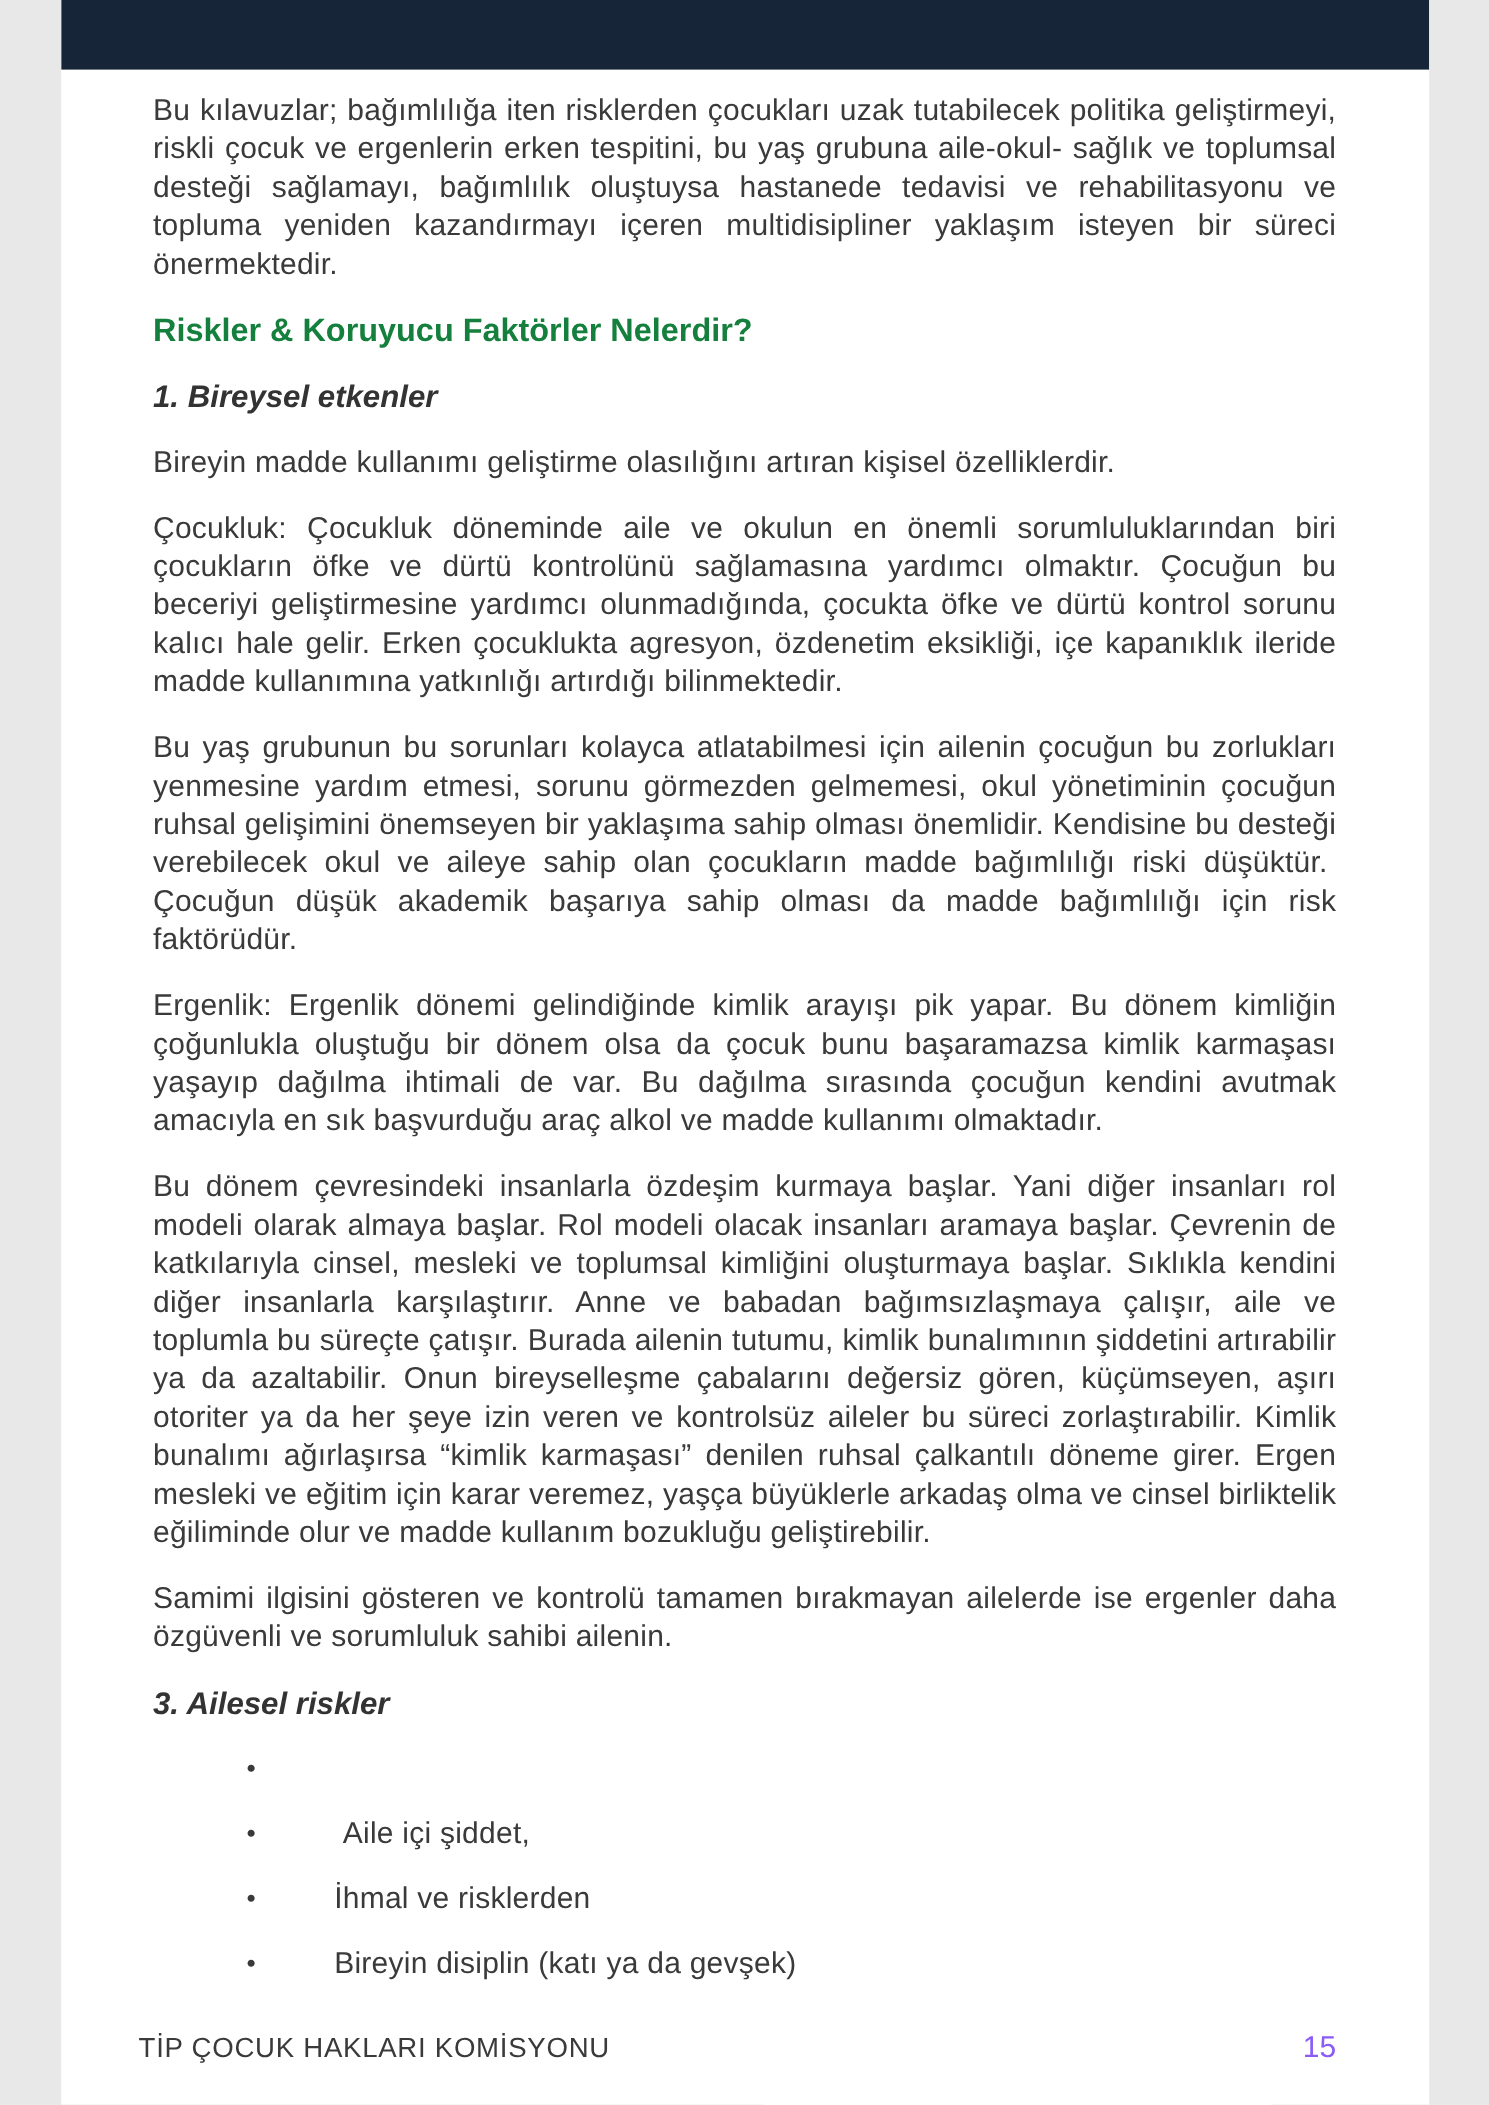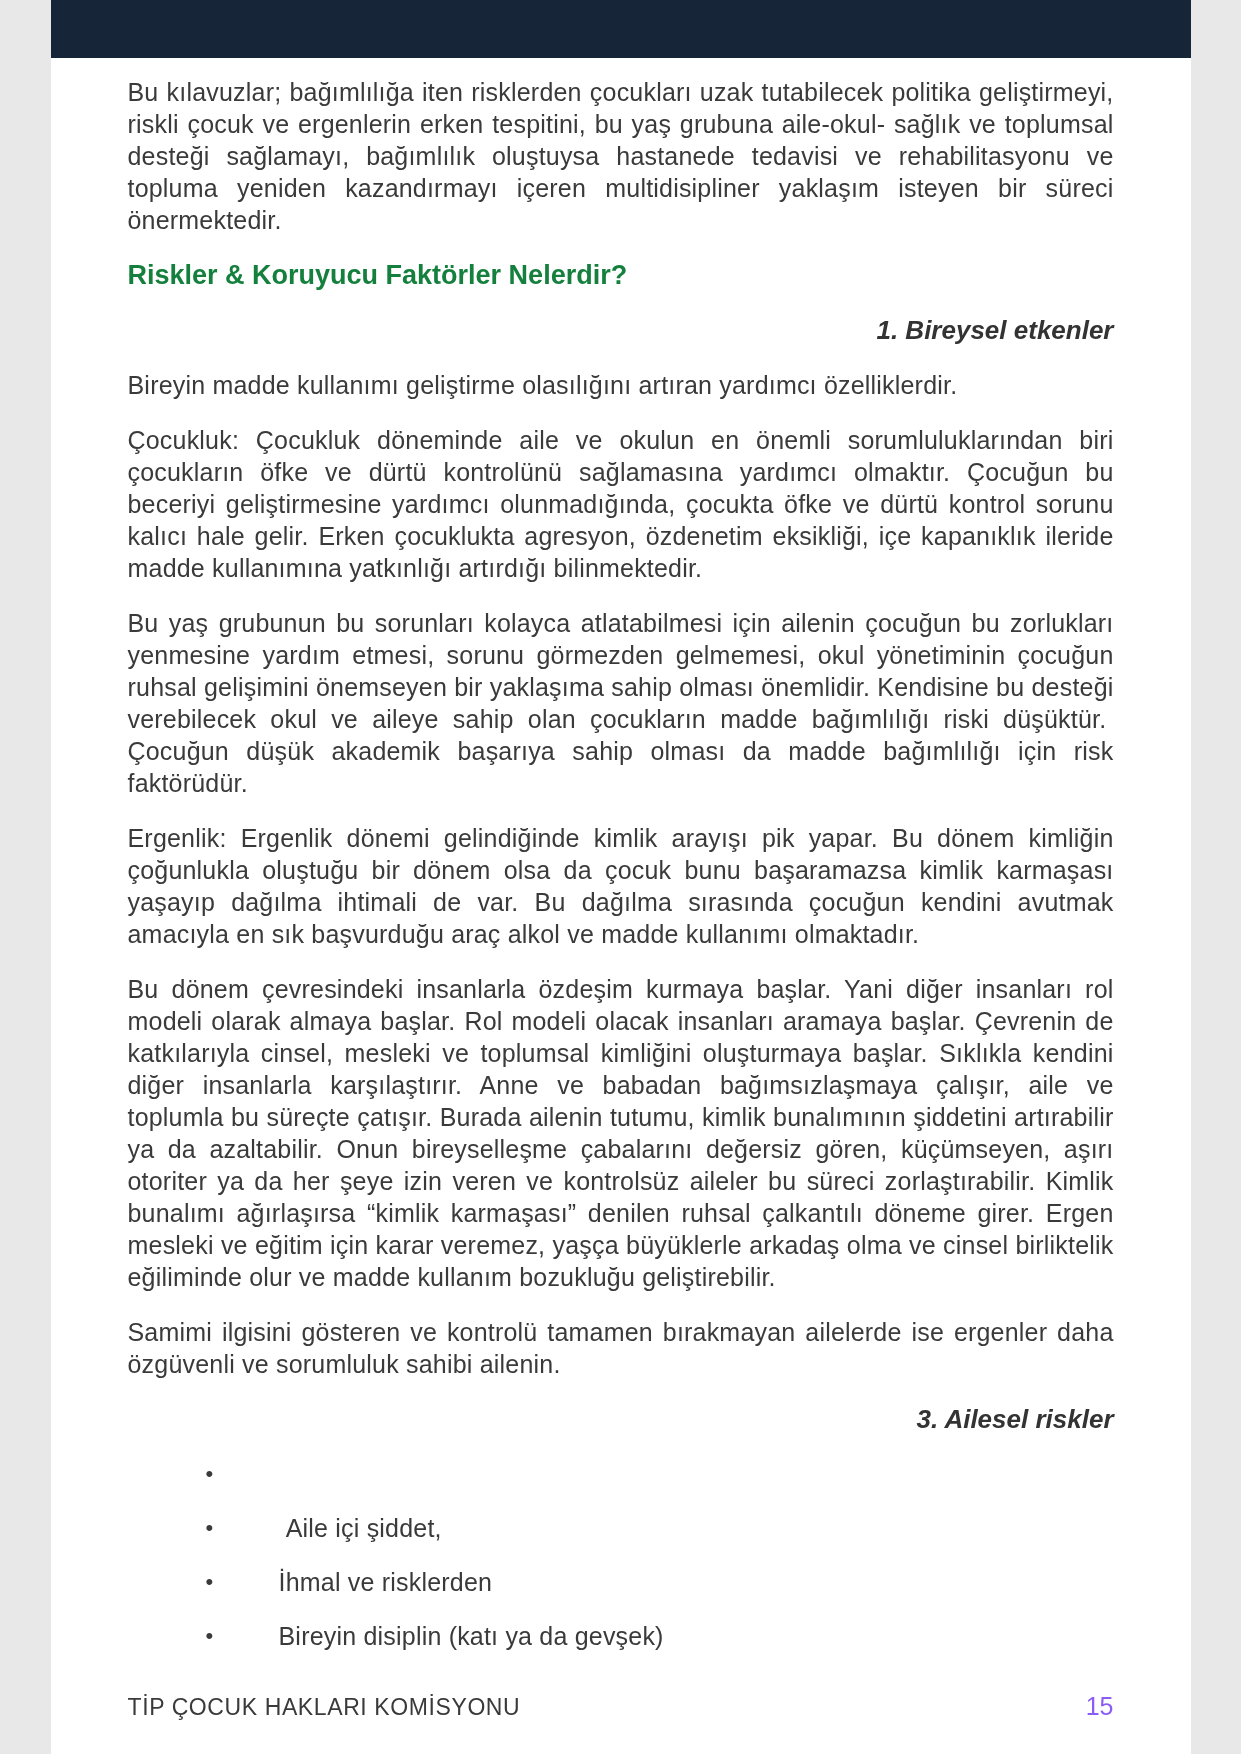--- a/index.html
+++ b/index.html
@@ -37,21 +37,20 @@
     color: #15803d;
     margin: 0 0 22px 0;
   }
   .subsection-heading {
     font-size: 26px;
     line-height: 33px;
     font-weight: bold;
     font-style: italic;
     color: #333333;
     margin: 0 0 22px 0;
-    text-align: right;
   }
   ul.bullet-list {
     list-style: none;
     margin: 8px 0 0 0;
     padding: 0;
   }
   ul.bullet-list li {
     display: flex;
     align-items: flex-start;
     padding-left: 78px;
@@ -59,21 +58,21 @@
     line-height: 32px;
     letter-spacing: 0.2px;
     margin-bottom: 22px;
   }
   ul.bullet-list .bullet-marker {
     flex: 0 0 73px;
     font-size: 22px;
   }
   .footer {
     position: absolute;
-    left: 77px;
+    left: 65px;
     right: 77px;
     top: 1692px;
     display: flex;
     justify-content: space-between;
     align-items: baseline;
   }
   .footer-left {
     font-size: 23px;
     letter-spacing: 0.6px;
     color: #3a3a3a;
@@ -91,21 +90,21 @@
   <div class="header-bar" style="background: rgb(23, 37, 57);"></div>
 
   <div class="content">
 
     <p class="body-para">Bu kılavuzlar; bağımlılığa iten risklerden çocukları uzak tutabilecek politika geliş­tirmeyi, riskli çocuk ve ergenlerin erken tespitini, bu yaş grubuna aile-okul- sağlık ve toplumsal desteği sağlamayı, bağımlılık oluştuysa hastanede tedavisi ve rehabi­litasyonu ve topluma yeniden kazandırmayı içeren multidisipliner yaklaşım isteyen bir süreci önermektedir.</p>
 
     <h2 class="section-heading">Riskler &amp; Koruyucu Faktörler Nelerdir?</h2>
 
     <h3 class="subsection-heading">1. Bireysel etkenler</h3>
 
-    <p class="body-para">Bireyin madde kullanımı geliştirme olasılığını artıran yardımcı özelliklerdir.</p>
+    <p class="body-para">Bireyin madde kullanımı geliştirme olasılığını artıran kişisel özelliklerdir.</p>
 
     <p class="body-para">Çocukluk: Çocukluk döneminde aile ve okulun en önemli sorumluluklarından biri çocukların öfke ve dürtü kontrolünü sağlamasına yardımcı olmaktır. Çocuğun bu beceriyi geliştirmesine yardımcı olunmadığında, çocukta öfke ve dürtü kontrol so­runu kalıcı hale gelir. Erken çocuklukta agresyon, özdenetim eksikliği, içe kapanık­lık ileride madde kullanımına yatkınlığı artırdığı bilinmektedir.</p>
 
     <p class="body-para">Bu yaş grubunun bu sorunları kolayca atlatabilmesi için ailenin çocuğun bu zorluk­ları yenmesine yardım etmesi, sorunu görmezden gelmemesi, okul yönetiminin ço­cuğun ruhsal gelişimini önemseyen bir yaklaşıma sahip olması önemlidir. Kendisine bu desteği verebilecek okul ve aileye sahip olan çocukların madde bağımlılığı riski düşüktür.&nbsp; Çocuğun düşük akademik başarıya sahip olması da madde bağımlılığı için risk faktörüdür.</p>
 
     <p class="body-para">Ergenlik: Ergenlik dönemi gelindiğinde kimlik arayışı pik yapar. Bu dönem kimliğin çoğunlukla oluştuğu bir dönem olsa da çocuk bunu başaramazsa kimlik karmaşası yaşayıp dağılma ihtimali de var. Bu dağılma sırasında çocuğun kendini avutmak amacıyla en sık başvurduğu araç alkol ve madde kullanımı olmaktadır.</p>
 
     <p class="body-para">Bu dönem çevresindeki insanlarla özdeşim kurmaya başlar. Yani diğer insanları rol modeli olarak almaya başlar. Rol modeli olacak insanları aramaya başlar. Çevrenin de katkılarıyla cinsel, mesleki ve toplumsal kimliğini oluşturmaya başlar. Sıklıkla kendini diğer insanlarla karşılaştırır. Anne ve babadan bağımsızlaşmaya çalışır, aile ve toplumla bu süreçte çatışır. Burada ailenin tutumu, kimlik bunalımının şiddetini artırabilir ya da azaltabilir. Onun bireyselleşme çabalarını değersiz gören, küçüm­seyen, aşırı otoriter ya da her şeye izin veren ve kontrolsüz aileler bu süreci zorlaş­tırabilir. Kimlik bunalımı ağırlaşırsa “kimlik karmaşası” denilen ruhsal çalkantılı dö­neme girer. Ergen mesleki ve eğitim için karar veremez, yaşça büyüklerle arkadaş olma ve cinsel birliktelik eğiliminde olur ve madde kullanım bozukluğu geliştirebilir.</p>
 
     <p class="body-para">Samimi ilgisini gösteren ve kontrolü tamamen bırakmayan ailelerde ise ergenler daha özgüvenli ve sorumluluk sahibi ailenin.</p>

